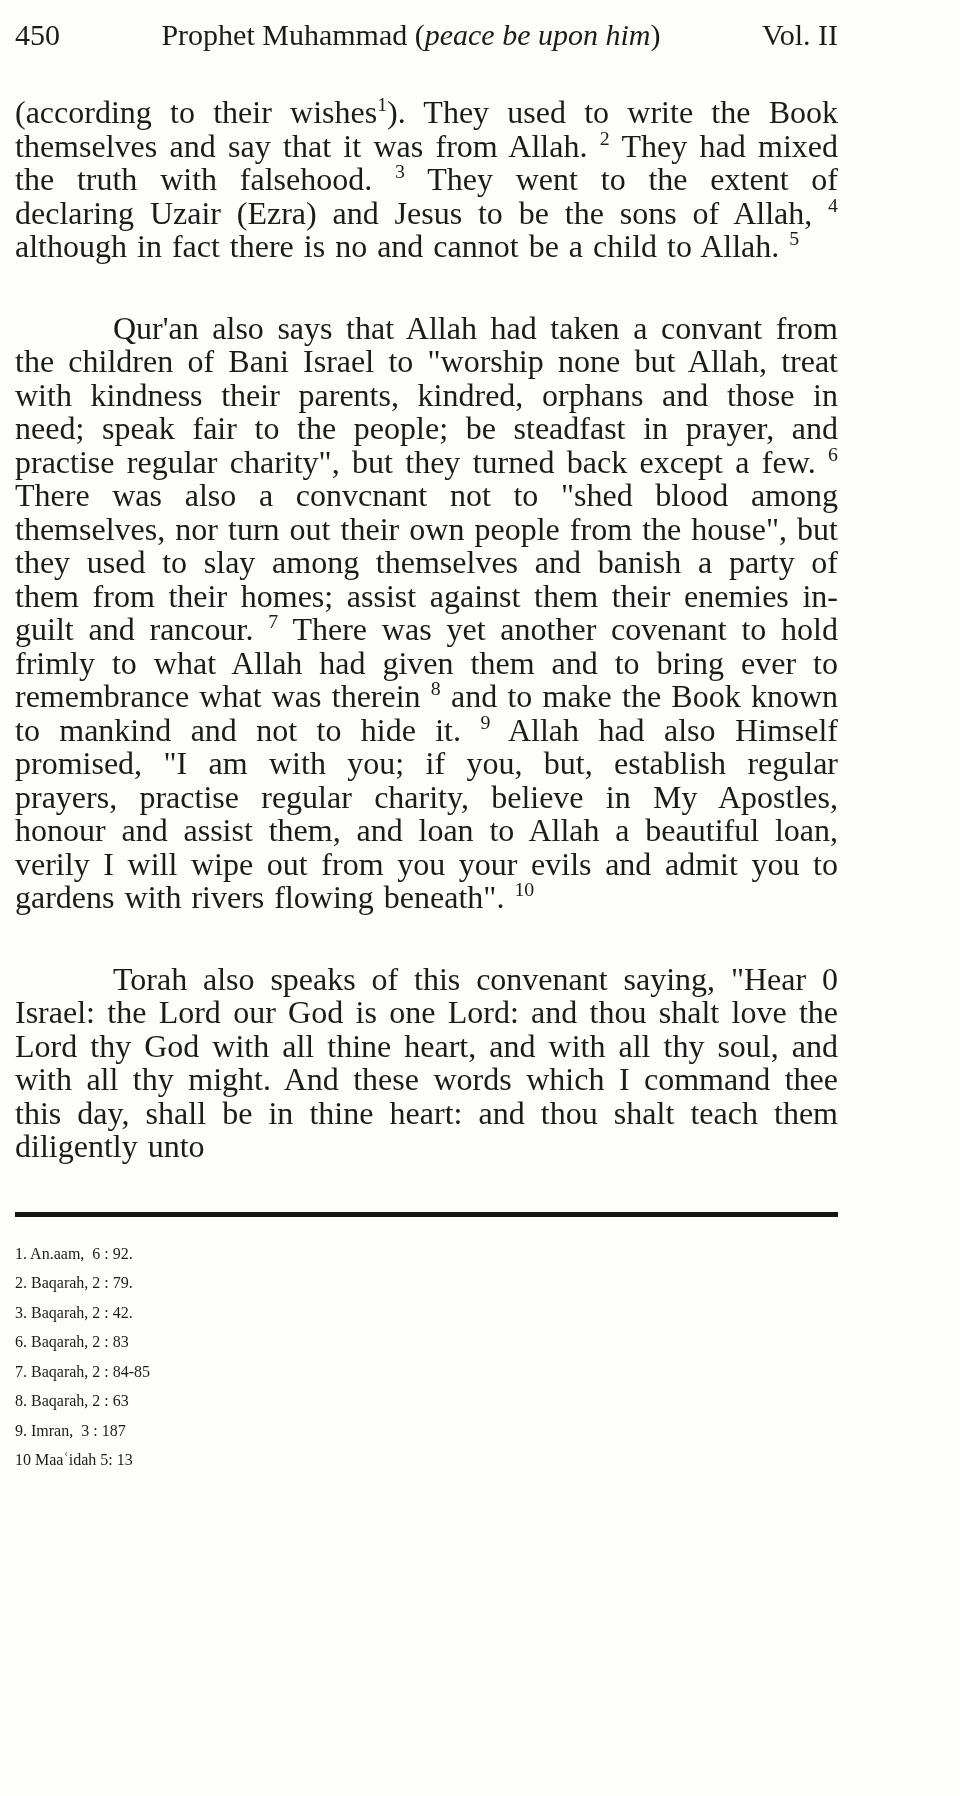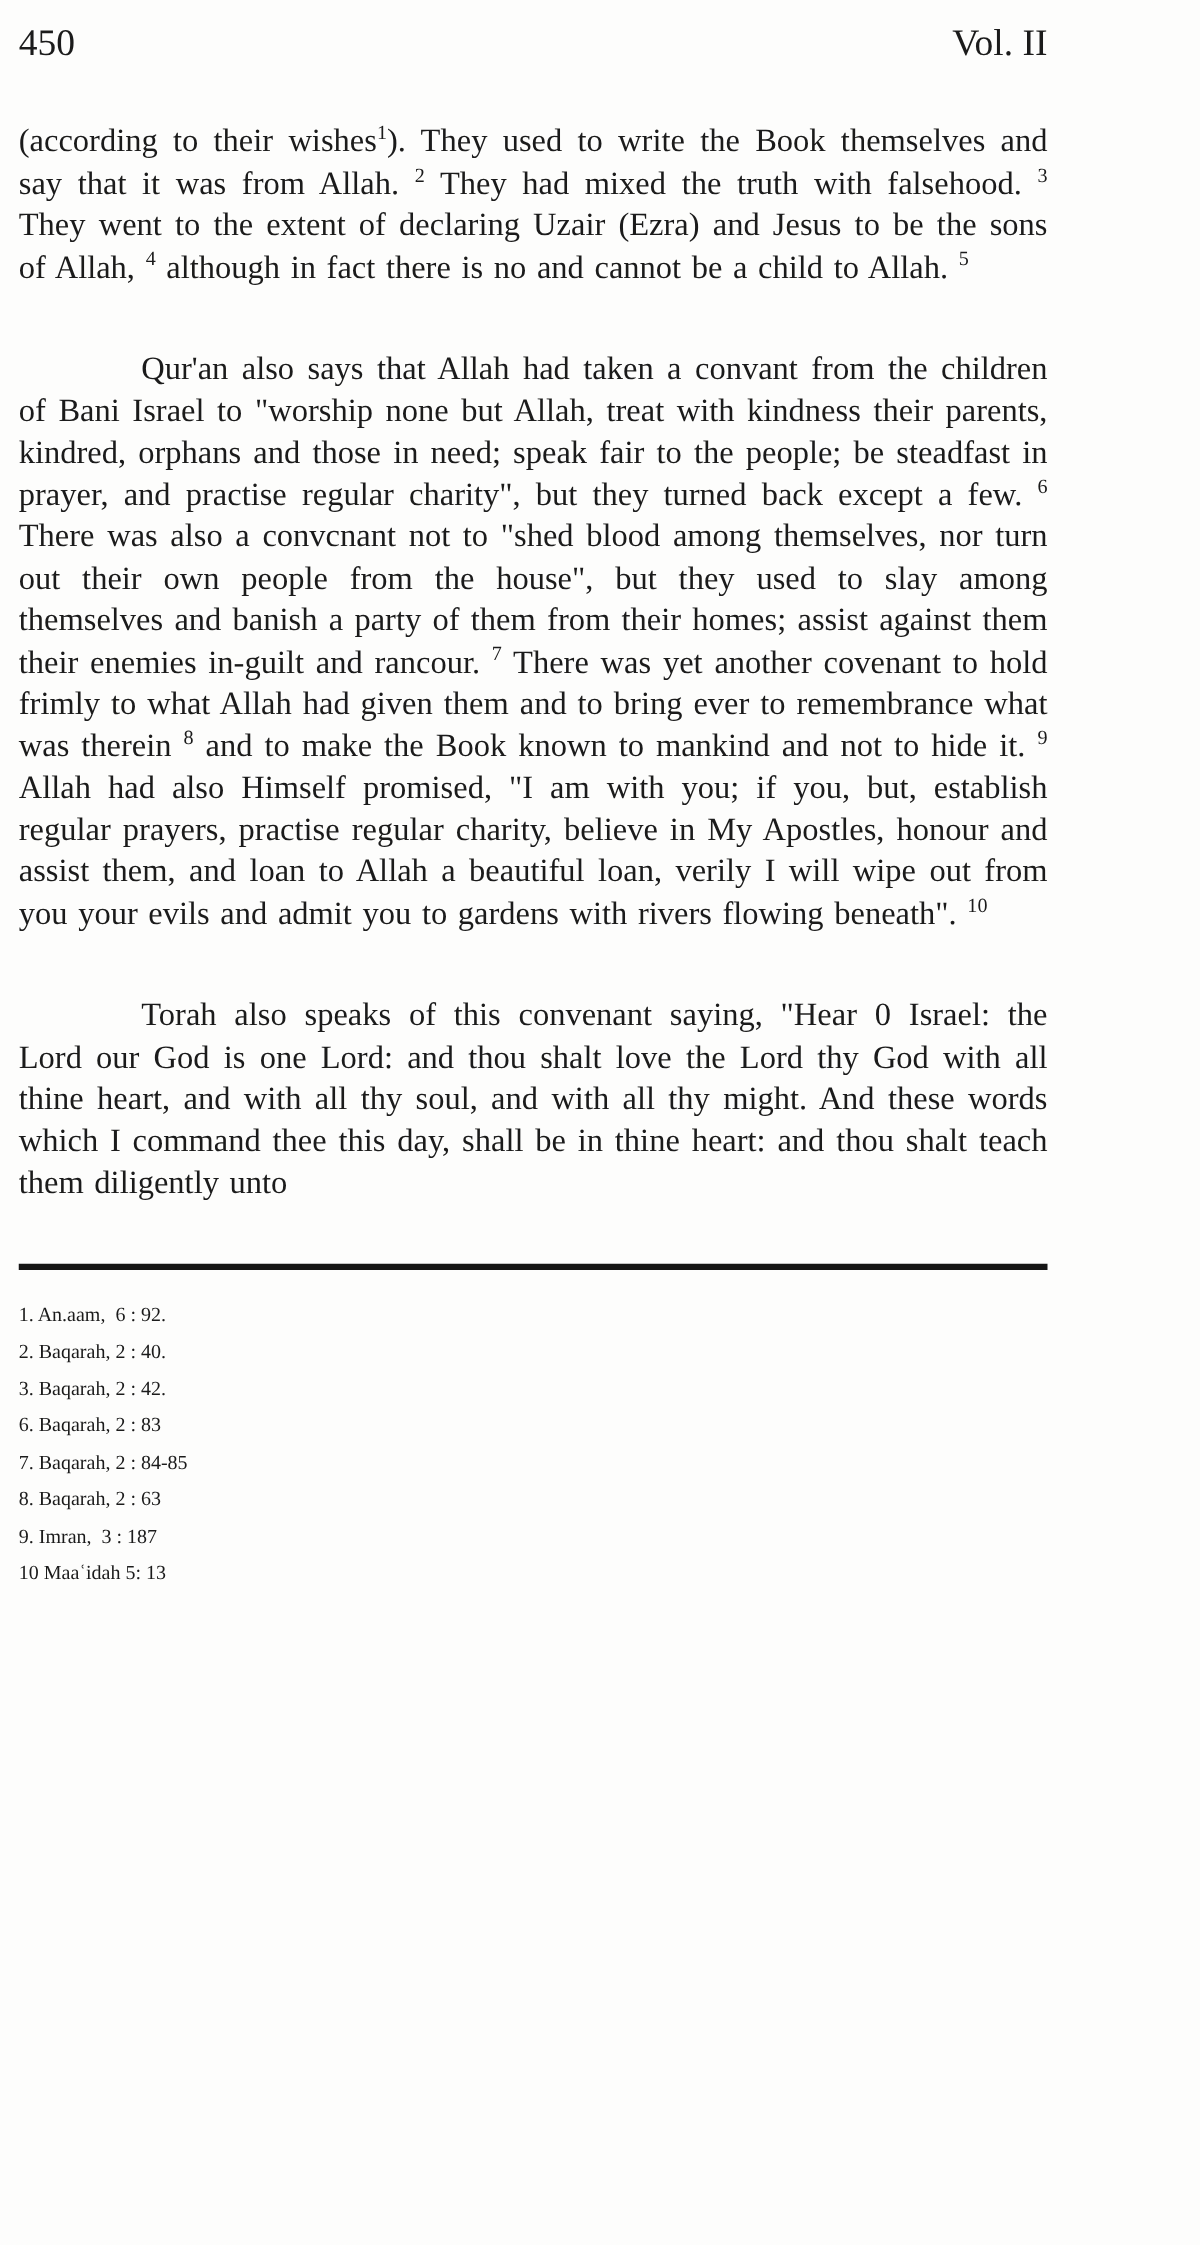--- a/index.html
+++ b/index.html
@@ -25,21 +25,21 @@
     display: flex;
     justify-content: space-between;
     align-items: baseline;
     font-size: 30px;
     margin-bottom: 44px;
   }
   .header .title em { font-style: italic; }
 
   
   .body-text p {
-    font-size: 26px;
+    font-size: 32px;
     line-height: 33.5px;
     text-align: justify;
     margin-bottom: 48px;
     word-spacing: 2px;
   }
   .body-text p.indent { text-indent: 98px; }
   .body-text sup {
     font-size: 0.62em;
     line-height: 0;
     vertical-align: super;
@@ -58,34 +58,35 @@
   }
   .footnote { white-space: pre-wrap; }
 </style>
 </head>
 <body>
 
 <div class="page">
 
   <div class="header">
     <span class="page-num">450</span>
+    <span class="title"><span>Prophet Muhammad (</span><em>peace be upon him</em><span>)</span></span>
     <span class="volume">Vol. II</span>
   </div>
 
   <div class="body-text">
       <p class="">(according to their wishes<sup>1</sup>). They used to write the Book themselves and say that it was from Allah. <sup>2</sup> They had mixed the truth with falsehood. <sup>3</sup> They went to the extent of declaring Uzair (Ezra) and Jesus to be the sons of Allah, <sup>4</sup> although in fact there is no and cannot be a child to Allah. <sup>5</sup></p>
       <p class="indent">Qur'an also says that Allah had taken a convant from the children of Bani Israel to "worship none but Allah, treat with kindness their parents, kindred, orphans and those in need; speak fair to the people; be steadfast in prayer, and practise regular charity", but they turned back except a few. <sup>6</sup> There was also a convcnant not to "shed blood among themselves, nor turn out their own people from the house", but they used to slay among themselves and banish a party of them from their homes; assist against them their enemies in-guilt and rancour. <sup>7</sup> There was yet another covenant to hold frimly to what Allah had given them and to bring ever to remembrance what was therein <sup>8</sup> and to make the Book known to mankind and not to hide it. <sup>9</sup> Allah had also Himself promised, "I am with you; if you, but, establish regular prayers, practise regular charity, believe in My Apostles, honour and assist them, and loan to Allah a beautiful loan, verily I will wipe out from you your evils and admit you to gardens with rivers flowing beneath". <sup>10</sup></p>
       <p class="indent">Torah also speaks of this convenant saying, "Hear 0 Israel: the Lord our God is one Lord: and thou shalt love the Lord thy God with all thine heart, and with all thy soul, and with all thy might. And these words which I command thee this day, shall be in thine heart: and thou shalt teach them diligently unto</p>
     </div>
 
   <hr class="footnote-separator">
 
   <div class="footnotes">
       <div class="footnote">1. An.aam,  6 : 92.</div>
-      <div class="footnote">2. Baqarah, 2 : 40.</div>
+      <div class="footnote">2. Baqarah, 2 : 79.</div>
       <div class="footnote">3. Baqarah, 2 : 42.</div>
       <div class="footnote">6. Baqarah, 2 : 83</div>
       <div class="footnote">7. Baqarah, 2 : 84-85</div>
       <div class="footnote">8. Baqarah, 2 : 63</div>
       <div class="footnote">9. Imran,  3 : 187</div>
       <div class="footnote">10 Maaʿidah 5: 13</div>
     </div>
 
 </div>
 

